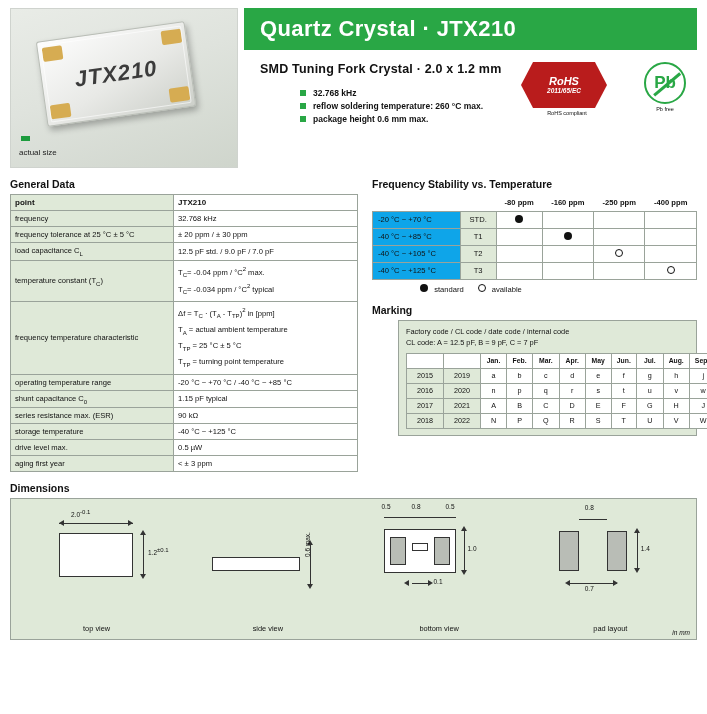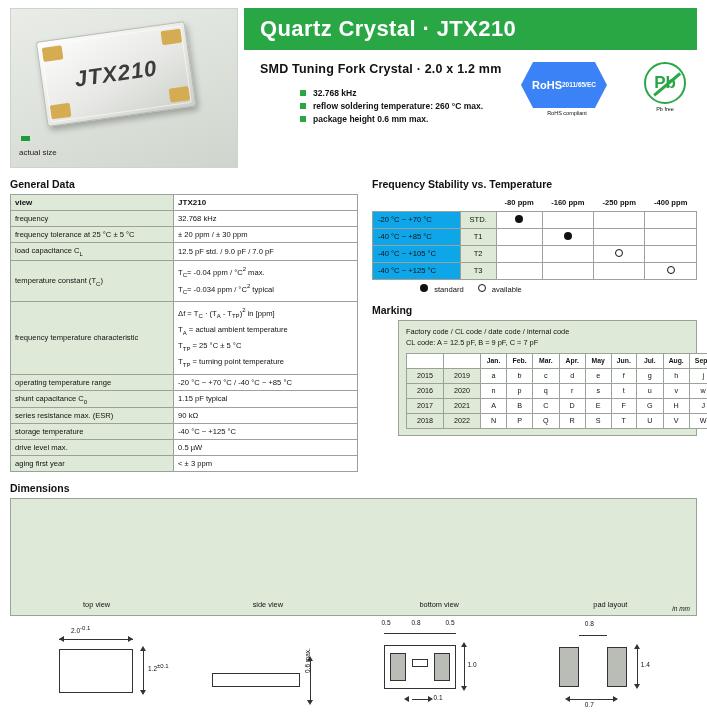--- a/index.html
+++ b/index.html
@@ -65,24 +65,24 @@
   .bullets li{
     list-style:none; position:relative; padding-left:13px; font-size:8.5px; font-weight:bold;
     margin-bottom:3px; color:#111;
   }
   .bullets li:before{
     content:""; position:absolute; left:0; top:2px; width:6px; height:6px; background:#29a745;
   }
   .logos{ position:absolute; right:6px; top:54px; display:flex; gap:26px; align-items:flex-start;}
   .rohs-wrap{ text-align:center; width:92px;}
   .rohs-hex{
-    width:86px; height:46px; background:#3b82f6; color:#fff;
+    width:86px; height:46px; background:#b91c1c; color:#fff;
     clip-path:polygon(14% 0, 86% 0, 100% 50%, 86% 100%, 14% 100%, 0 50%);
-    display:flex; flex-direction:row; align-items:center; justify-content:center;
-    font-weight:bold; line-height:1.1;
+    display:flex; flex-direction:column; align-items:center; justify-content:center;
+    font-weight:bold; line-height:1.1;font-style:italic;
   }
   .rohs-hex .r1{ font-size:11px;}
   .rohs-hex .r2{ font-size:6.5px;}
   .rohs-cap{ font-size:5.5px; margin-top:2px; color:#111; }
   .pb-wrap{ text-align:center; width:52px;}
   .pb-circle{
     width:42px; height:42px; border-radius:50%; border:2.5px solid #29a745;
     display:flex; align-items:center; justify-content:center; margin:0 auto;
     position:relative;
   }
@@ -130,22 +130,22 @@
   .marking-box{ border:1px solid #9aa39a; background:#dfe9d8; padding:6px 7px;margin-left:26px; }
   .marking-box .line{ font-size:7.4px; margin-bottom:2px; }
   .mk{ margin-top:6px; background:#fff; }
   .mk td{ border:1px solid #9aa39a; font-size:7.2px; text-align:center; height:15px; padding:1px 10px; }
   .mk td.y{ background:#dfe9d8; font-weight:normal; width:30px;}
   .mk th{ border:1px solid #9aa39a; font-size:6.8px; font-weight:bold; height:15px; background:#fff;}
   .mk th.blank{ border:1px solid #9aa39a; }
 
   
   .dim-box{
-    border:1px solid #9aa39a; background:#dfe9d8; height:118px; margin-top:4px;
-    display:flex; position:relative;align-items:flex-end;
+    border:1px solid #9aa39a; background:#dfe9d8; height:142px; margin-top:4px;
+    display:flex; position:relative;
   }
   .dim-cell{ flex:1; position:relative; }
   .dim-cap{
     position:absolute; bottom:6px; left:0; right:0; text-align:center; font-size:7.4px;
   }
   .unit{ position:absolute; right:6px; bottom:3px; font-size:6.5px; font-style:italic;}
   .rect{ position:absolute; background:#fff; border:1.2px solid #333; }
   .grect{ position:absolute; background:#b9bdb6; border:1.2px solid #333; }
   .vline{ position:absolute; background:#333; width:1px; }
   .hline{ position:absolute; background:#333; height:1px; }
@@ -203,21 +203,21 @@
     </div>
   </div>
 
   <div class="cols">
 
     <div class="col-left">
       <div class="sec-title">General Data</div>
       <table class="gd">
         <tbody>
             <tr class="hdr">
-          <td class="k">view</td>
+          <td class="k">point</td>
           <td class="v">JTX210</td>
         </tr>
         <tr>
           <td class="k">frequency</td>
           <td class="v">32.768 kHz</td>
         </tr>
         <tr>
           <td class="k">frequency tolerance at 25 °C ± 5 °C</td>
           <td class="v">± 20 ppm / ± 30 ppm</td>
         </tr>

